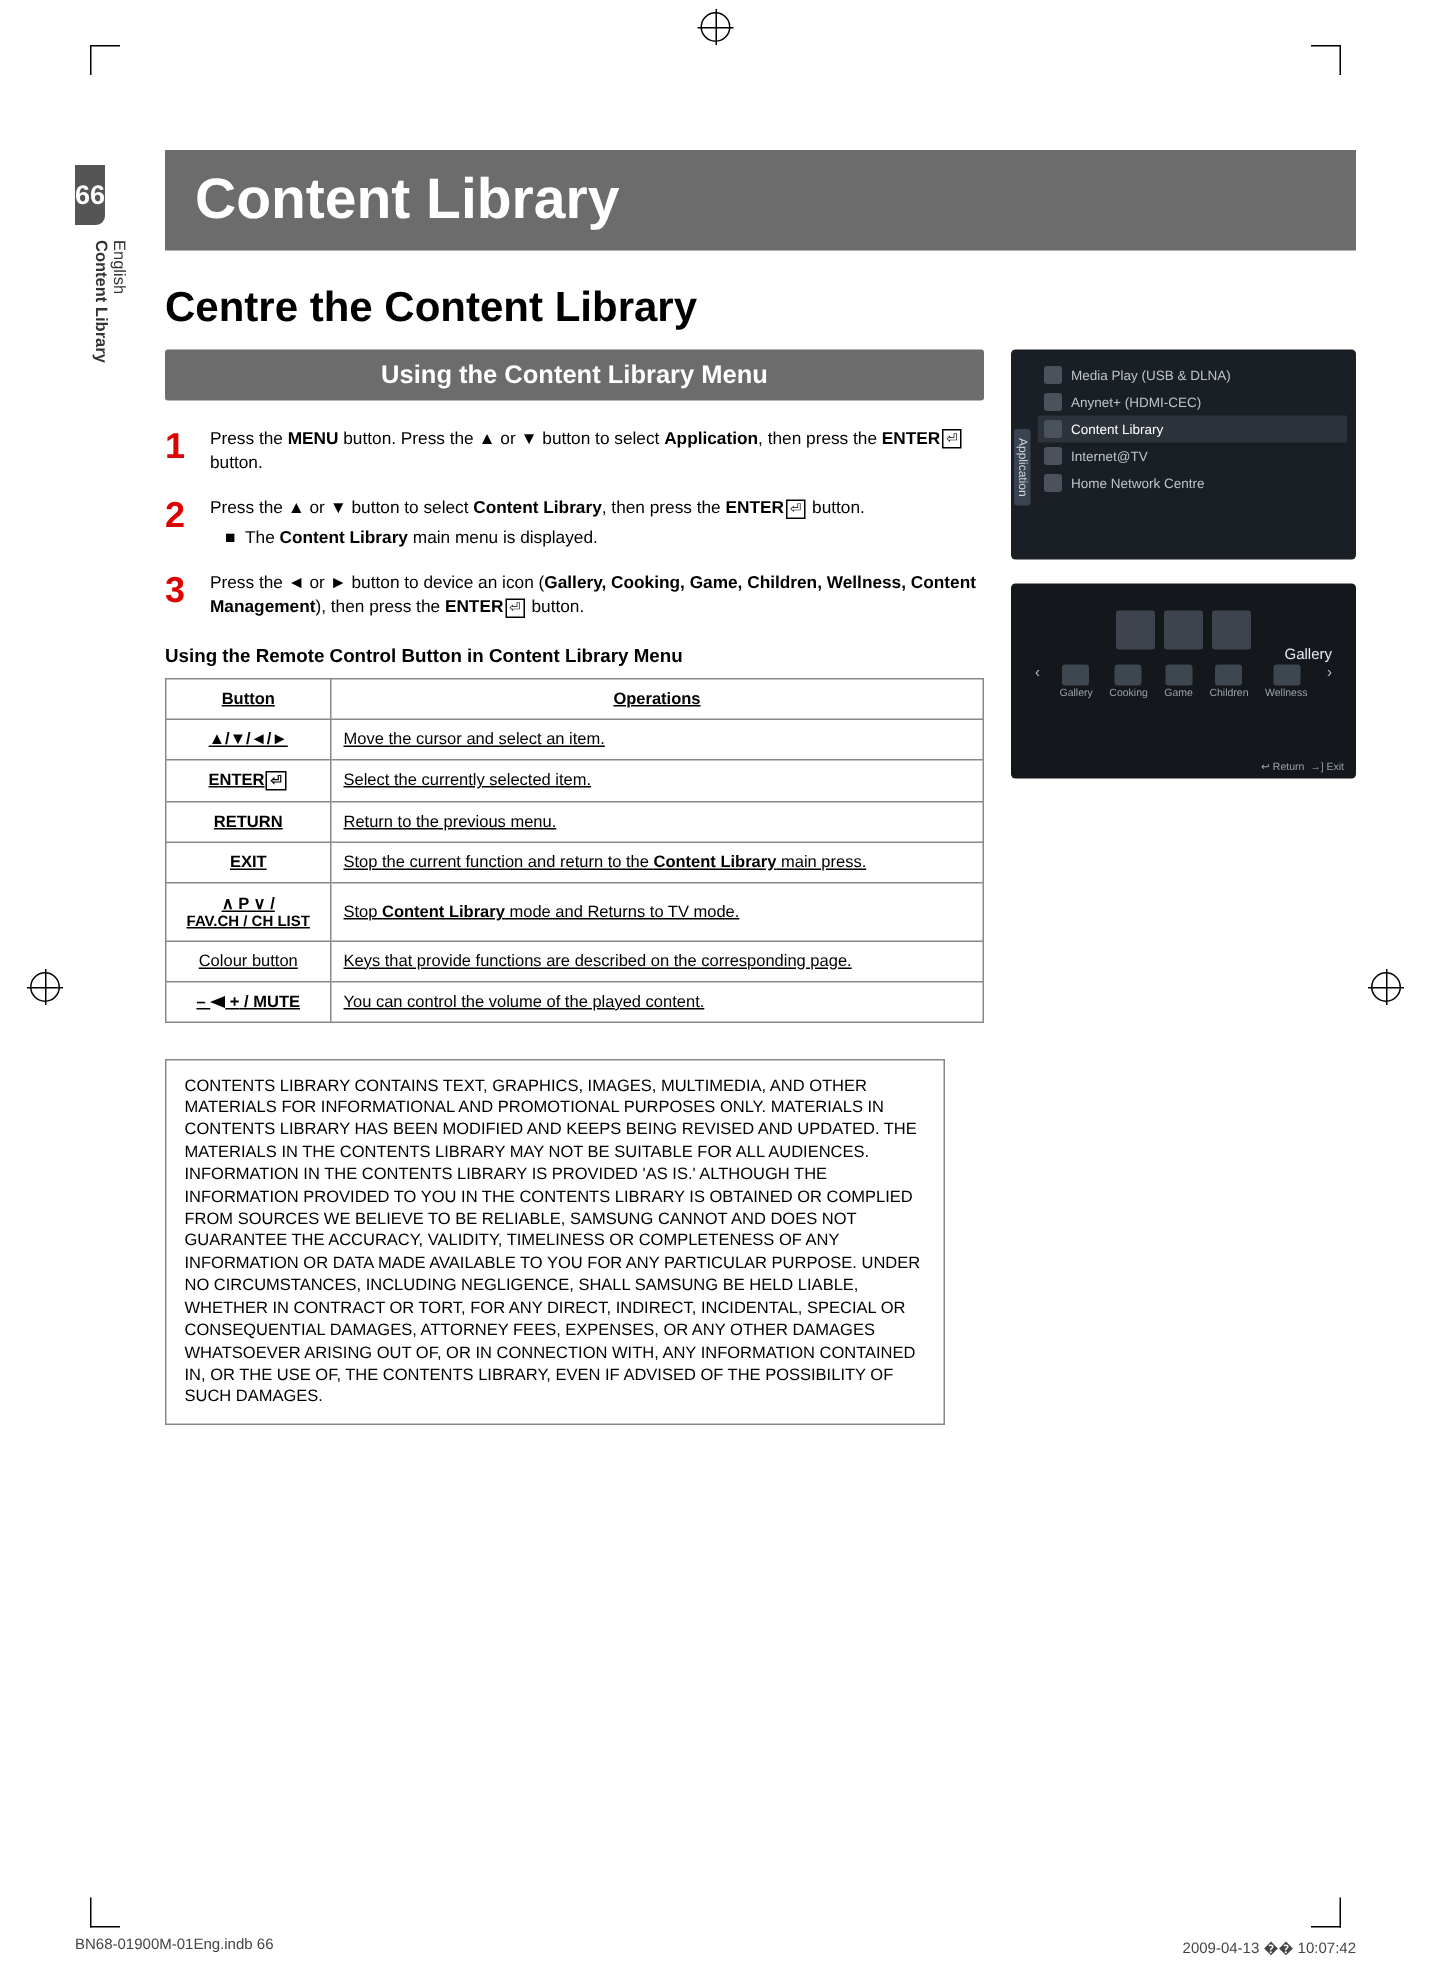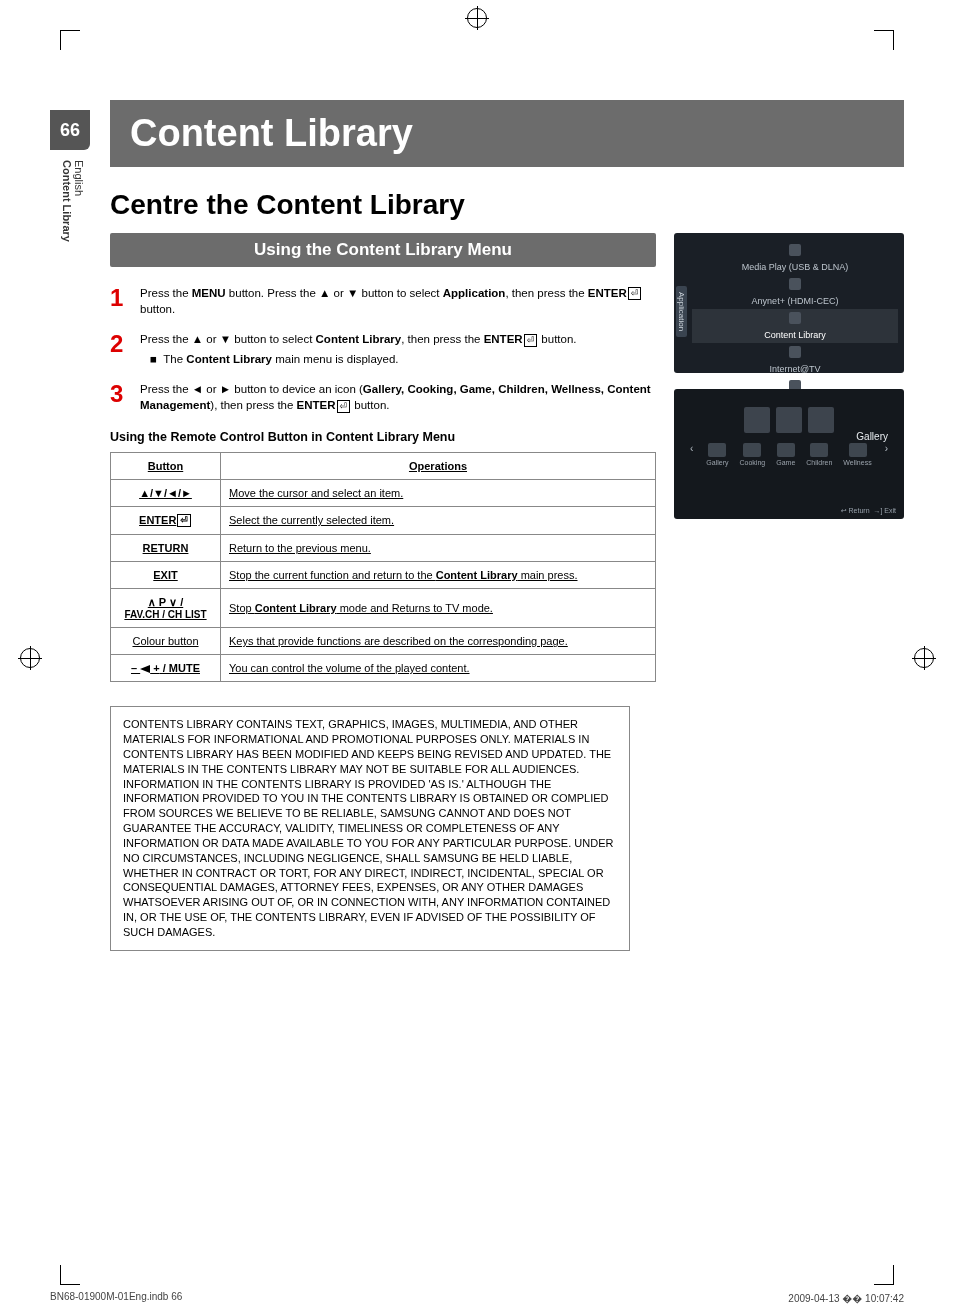--- a/index.html
+++ b/index.html
@@ -42,21 +42,21 @@
 
   .page {
     position: absolute;
     top: 50px; left: 50px; right: 50px; bottom: 50px;
   }
 
   
   .pn-tab {
     position: absolute;
     top: 60px; left: 0;
-    width: 40px; height: 40px;
+    width: 20px; height: 40px;
     background: #555;
     color: #fff;
     font-size: 18px;
     font-weight: bold;
     display:flex; align-items:center; justify-content:center;
     border-bottom-right-radius: 6px;
   }
   .side-labels {
     position: absolute;
     top: 110px; left: 5px;
@@ -197,21 +197,20 @@
     font-size: 8px;
     background: #3a4450;
     padding: 6px 1px;
     border-radius: 2px;
     color: #cfd6dd;
   }
   .osd .row {
     display:flex; align-items:center; gap:6px;
     padding: 3px 4px;
     color: #bcc4cc;
-    flex-direction: column;
   }
   .osd .row.sel { background: #2d333a; color: #fff; }
   .osd .row .dot {
     width:12px;height:12px;display:inline-block;
     background:#4a525c;border-radius:2px;
   }
   .osd2 {
     background: #14181d;
     height: 130px;
     padding: 10px 8px;

